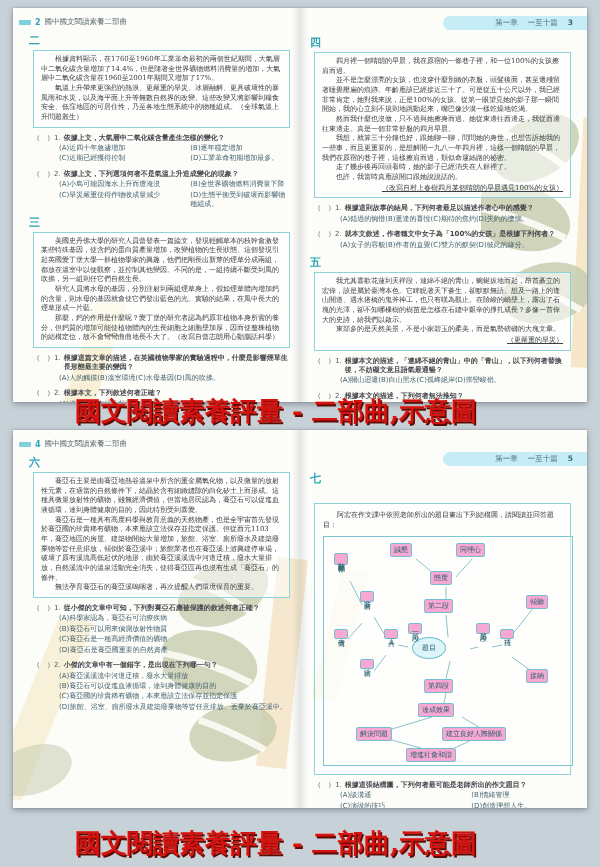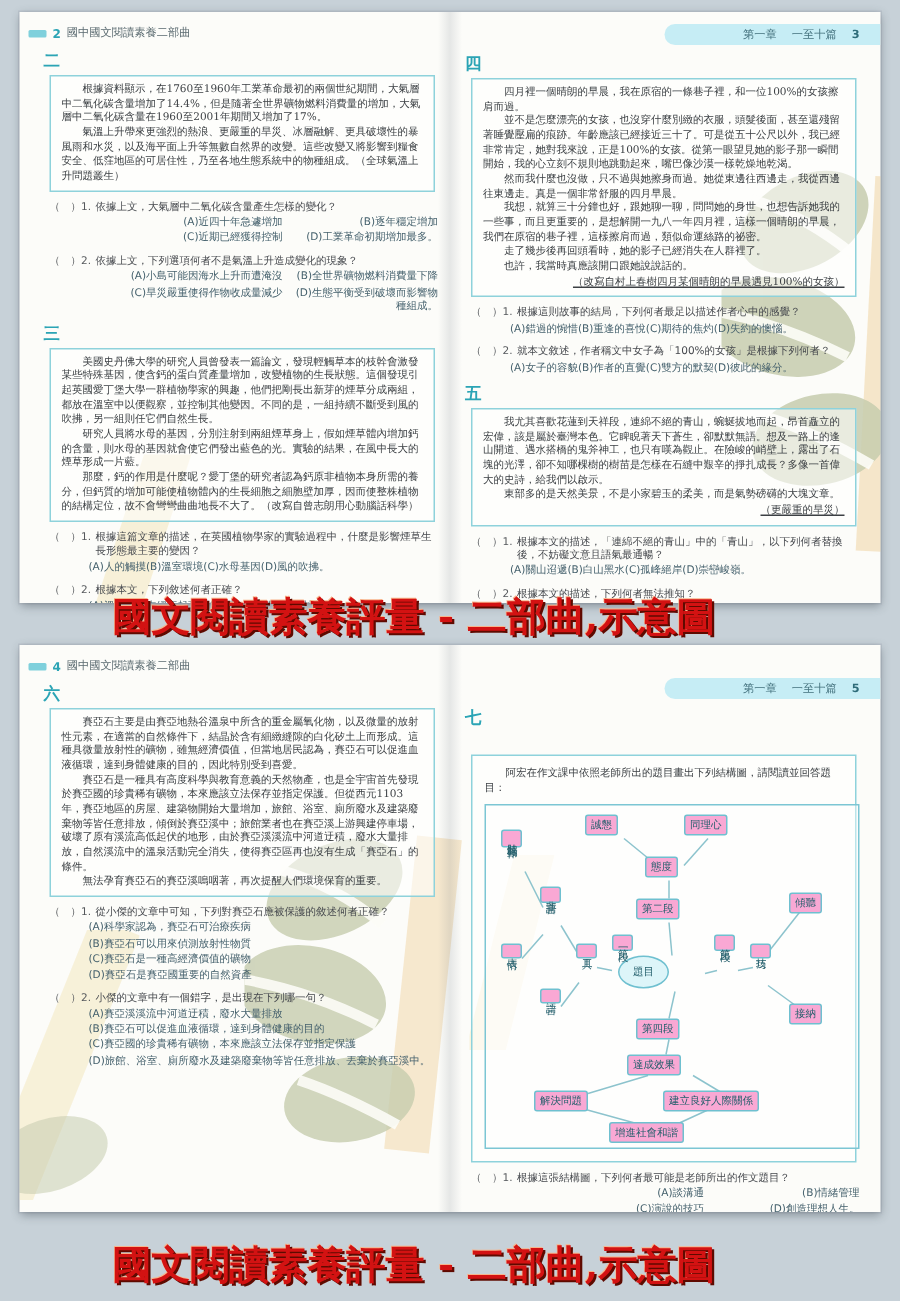--- a/index.html
+++ b/index.html
@@ -30,23 +30,23 @@
   .sec-label{color:#2ba4b5;font-size:11px;font-weight:bold;line-height:1;margin:7px 0 4px -4px;}
 
   .pbox{border:1px solid #8ed2db;background:rgba(255,255,255,.55);padding:4px 7px;
         font-family:"DejaVu Serif",serif;font-size:7px;line-height:1.38;color:#3c4044;}
   .pbox .para{text-indent:2em;margin:0;}
   .psource{text-align:right;text-decoration:underline;margin-top:1px;}
 
   .q{margin-top:6px;font-size:7px;color:#46494e;line-height:1.35;}
   .q-line{display:flex;}
   .q-prefix{flex:0 0 auto;margin-right:3px;white-space:nowrap;color:#55585c;}
-  .q-stem{flex:1;}
+  .q-stem{flex:1;font-weight:bold;}
   .opts{margin:1px 0 0 26px;color:#45616d;}
-  .opts-grid2{display:grid;grid-template-columns:56% 44%;column-gap:2px;row-gap:1px;text-align:right;}
+  .opts-grid2{display:grid;grid-template-columns:56% 44%;column-gap:2px;row-gap:1px;}
   .opts-row{display:flex;flex-wrap:wrap;gap:1px 0;}
   .opts-stack .opt{margin-top:1px;}
 
   
   .banner{position:absolute;left:0;width:552px;text-align:center;z-index:9;
           font-family:"DejaVu Serif",serif;font-weight:bold;font-size:26px;letter-spacing:0px;
           color:#d31212;text-shadow:1.5px 1.5px 0 #5e0a00,-0.5px -0.5px 0 #f8b48c;}
   #banner-top{top:394px;}
   #banner-bottom{top:826px;}
 
@@ -345,21 +345,21 @@
           <div class="node vert" style="left:10px;top:16px;">肢體動作</div>
           <div class="node vert" style="left:10px;top:92px;">表情</div>
           <div class="node" style="left:100px;top:62px;">第二段</div>
           <div class="node" style="left:106px;top:34px;">態度</div>
           <div class="node" style="left:66px;top:6px;">誠懇</div>
           <div class="node" style="left:132px;top:6px;">同理心</div>
           <div class="node vert" style="left:152px;top:86px;">第三段</div>
           <div class="node vert" style="left:176px;top:92px;">技巧</div>
           <div class="node" style="left:202px;top:58px;">傾聽</div>
           <div class="node" style="left:202px;top:132px;">接納</div>
-          <div class="node" style="left:100px;top:142px;">第四段</div>
+          <div class="node" style="left:100px;top:142px;font-family:Liberation Mono, monospace;">第四段</div>
           <div class="node" style="left:94px;top:166px;">達成效果</div>
           <div class="node" style="left:32px;top:190px;">解決問題</div>
           <div class="node" style="left:118px;top:190px;">建立良好人際關係</div>
           <div class="node" style="left:82px;top:211px;">增進社會和諧</div>
         </div>
       </div>
 
       <div class="q">
         <div class="q-line">
           <span class="q-prefix">（　）1.</span>

